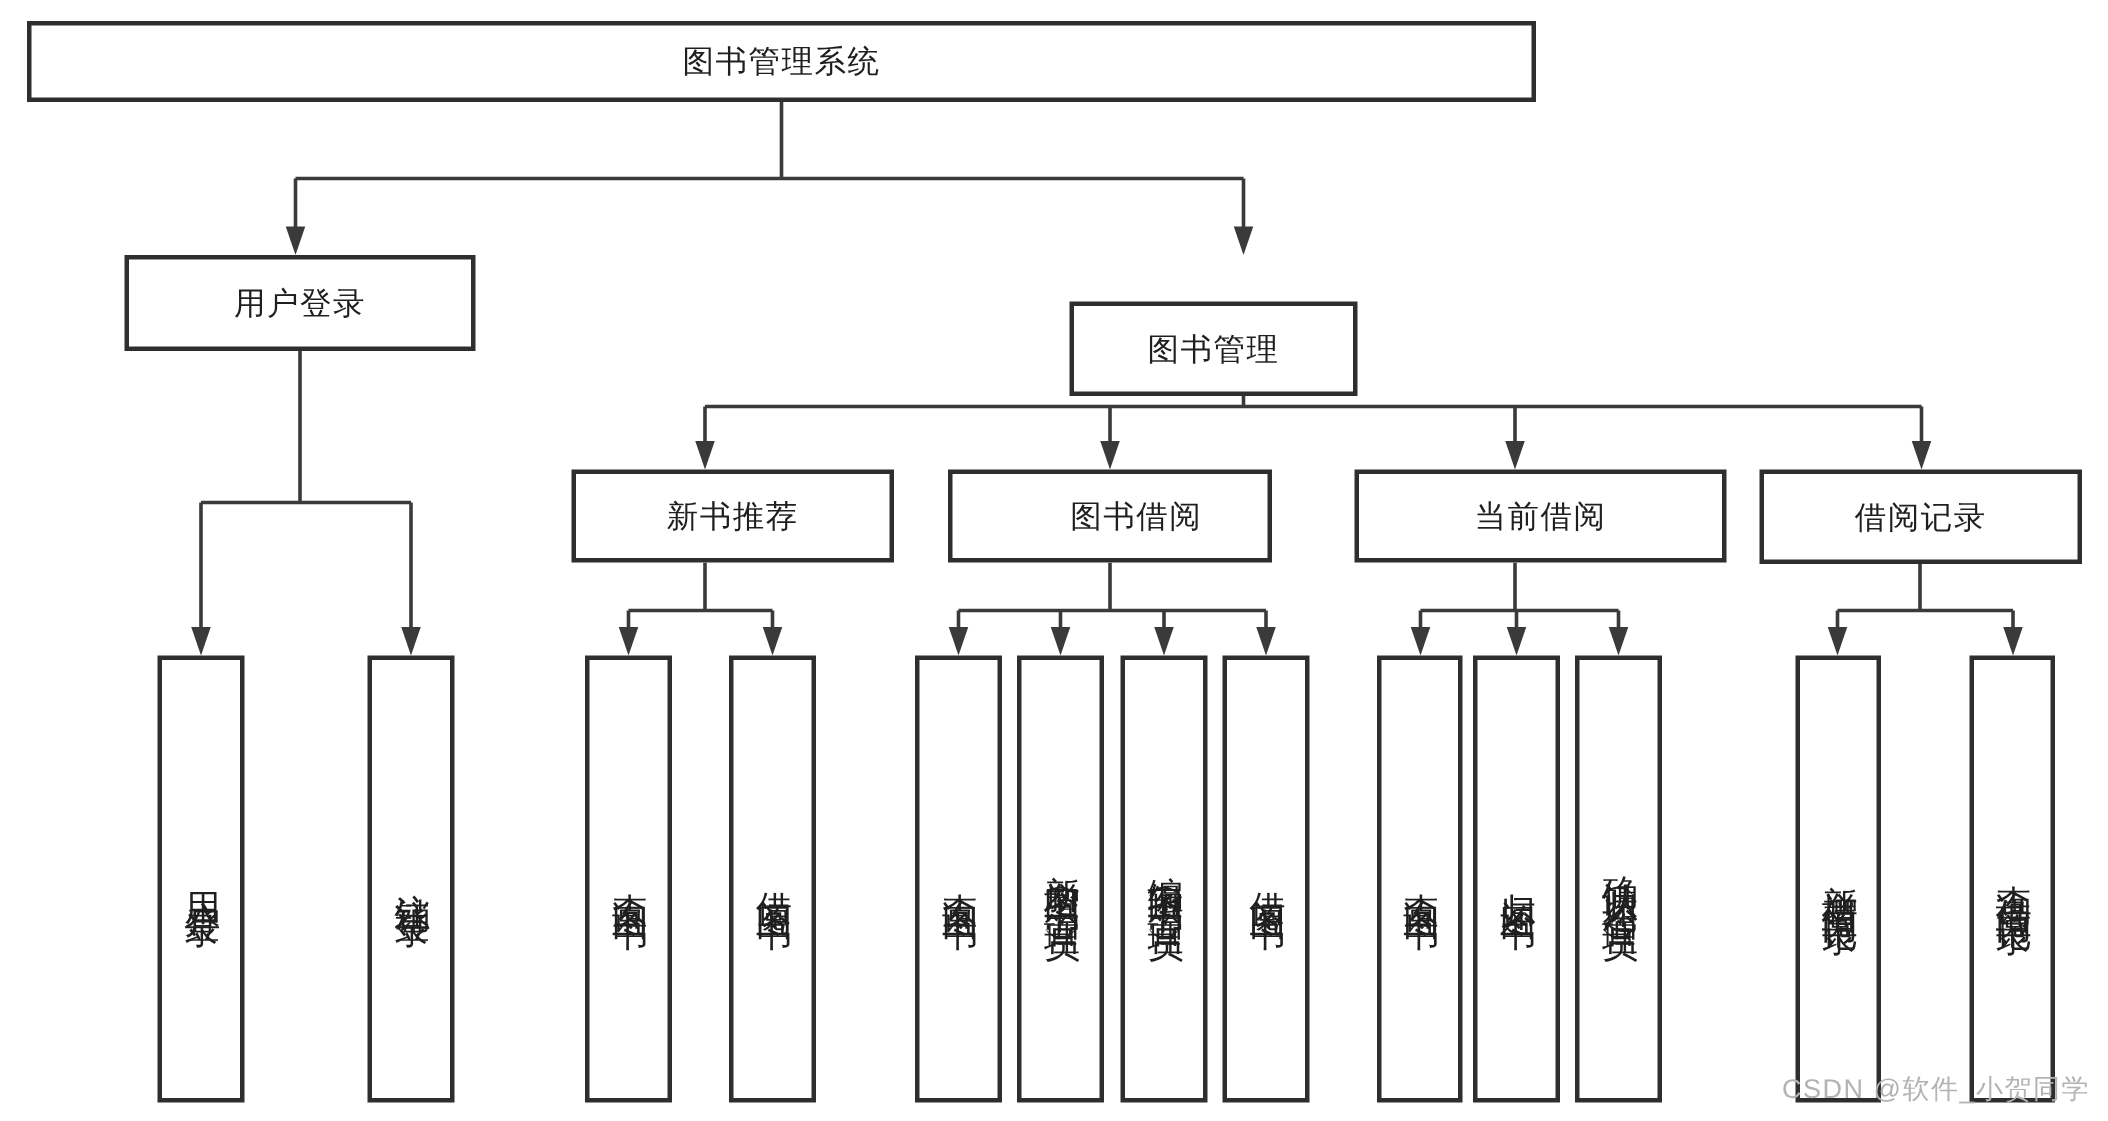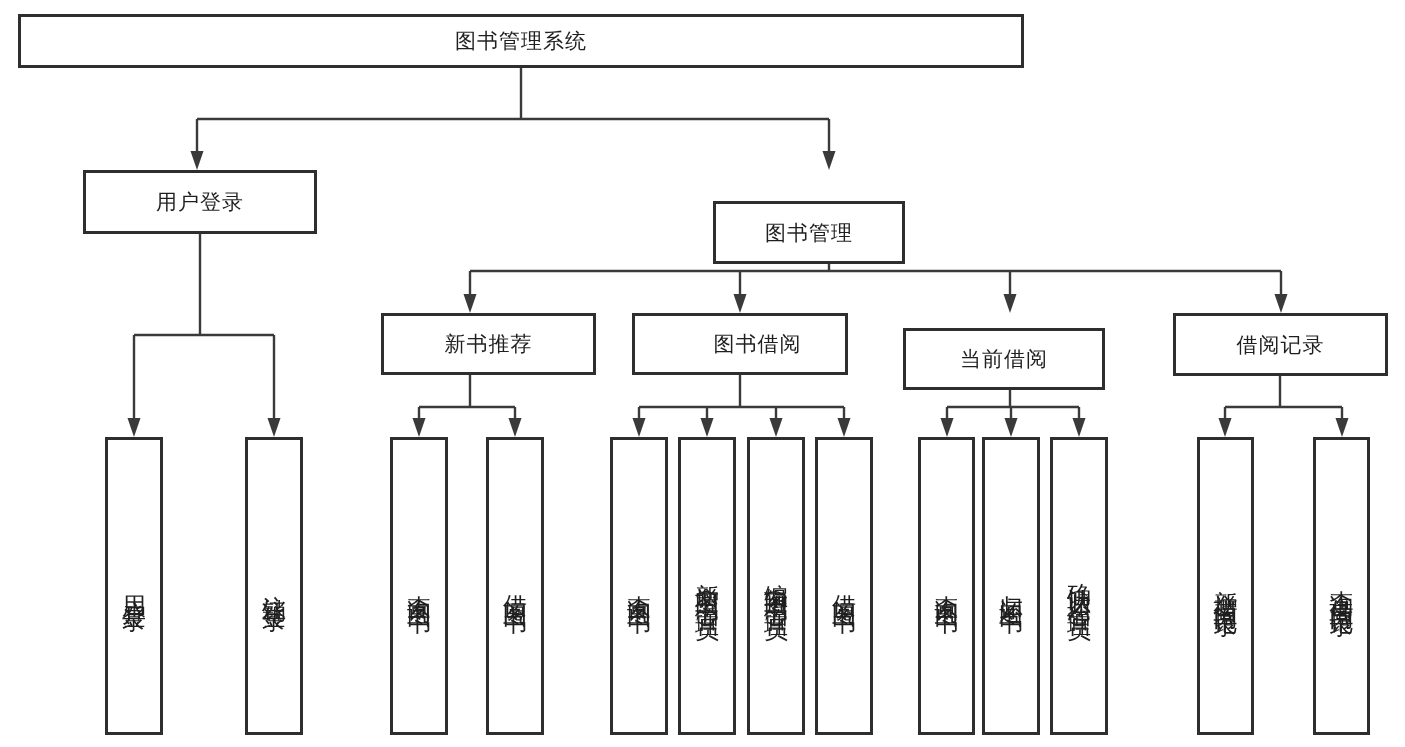--- a/index.html
+++ b/index.html
@@ -100,34 +100,35 @@
     </g>
   </svg>
 
   <div class="box hbox" style="left:18px; top:14px; width:1006px; height:54px;">图书管理系统</div>
 
   <div class="box hbox" style="left:83px; top:170px; width:234px; height:64px;">用户登录</div>
   <div class="box hbox" style="left:713px; top:171px; width:192px; height:63px;margin-top:30px;">图书管理</div>
 
   <div class="box hbox" style="left:381px; top:313px; width:215px; height:62px;">新书推荐</div>
   <div class="box hbox" style="left:632px; top:313px; width:216px; height:62px;padding-left:35px;">图书借阅</div>
-  <div class="box hbox" style="left:903px; top:313px; width:202px; height:62px;margin-top:15px;">当前借阅</div>
+  <div class="box hbox" style="left:903px; top:313px; width:248px; height:62px;">当前借阅</div>
   <div class="box hbox" style="left:1173px; top:313px; width:215px; height:63px;">借阅记录</div>
 
   <div class="box leaf" style="left:105px; top:437px; width:58px; height:298px;">用户登录</div>
   <div class="box leaf" style="left:245px; top:437px; width:58px; height:298px;">注销登录</div>
 
   <div class="box leaf" style="left:390px; top:437px; width:58px; height:298px;">查询图书</div>
   <div class="box leaf" style="left:486px; top:437px; width:58px; height:298px;">借阅图书</div>
 
   <div class="box leaf" style="left:610px; top:437px; width:58px; height:298px;">查询图书</div>
   <div class="box leaf" style="left:678px; top:437px; width:58px; height:298px;">新增图书（管理员）</div>
   <div class="box leaf" style="left:747px; top:437px; width:58px; height:298px;">编辑图书（管理员）</div>
   <div class="box leaf" style="left:815px; top:437px; width:58px; height:298px;">借阅图书</div>
 
   <div class="box leaf" style="left:918px; top:437px; width:57px; height:298px;">查询图书</div>
   <div class="box leaf" style="left:982px; top:437px; width:58px; height:298px;">归还图书</div>
   <div class="box leaf" style="left:1050px; top:437px; width:58px; height:298px;">确认归还（管理员）</div>
 
   <div class="box leaf" style="left:1197px; top:437px; width:57px; height:298px;">新增借阅记录</div>
   <div class="box leaf" style="left:1313px; top:437px; width:57px; height:298px;">查询借阅记录</div>
 
+  <div class="watermark">CSDN @软件_小贺同学</div>
 </div>
 
 </body></html>

